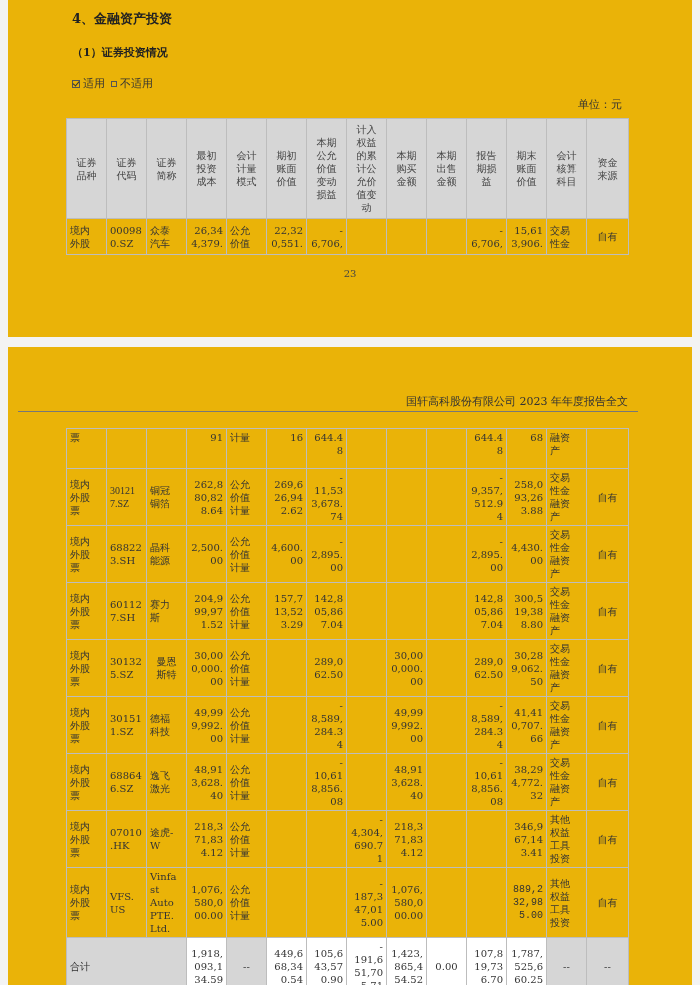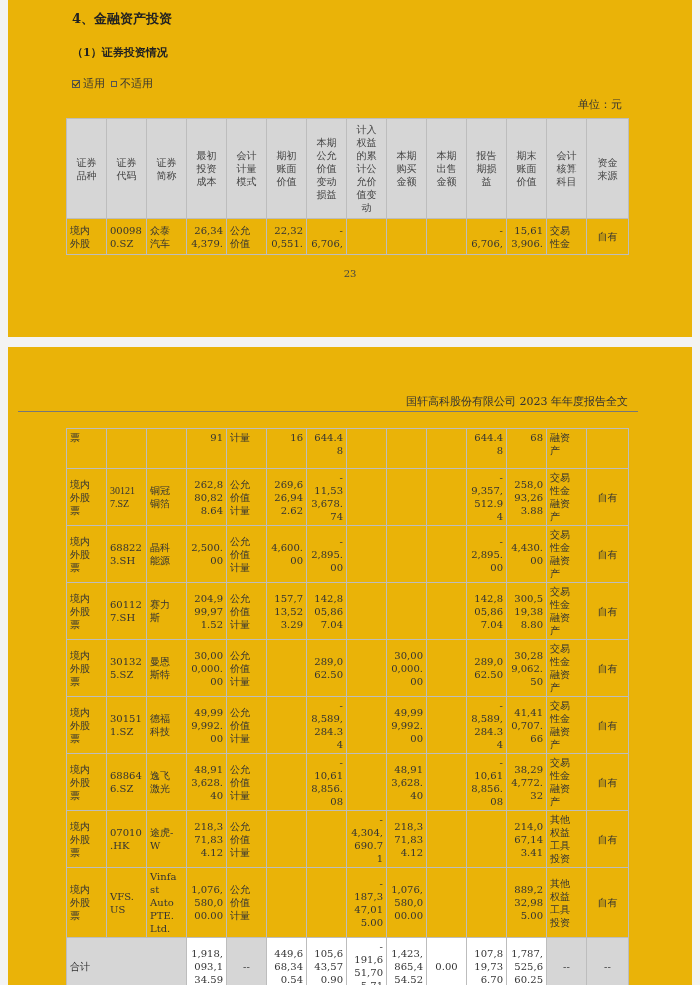--- a/index.html
+++ b/index.html
@@ -328,21 +328,21 @@
 融资
 产</td>
           <td class="ctr wrap">自有</td>
         </tr>
         <tr style="height: 55px;">
           <td class="txt wrap" style="white-space: pre-line;">境内
 外股
 票</td>
           <td class="txt wrap" style="white-space: pre-line;">30132
 5.SZ</td>
-          <td class="txt wrap" style="white-space: pre-line;">曼恩
+          <td class="txt wrap" style="white-space: pre-line; text-align: center;">曼恩
 斯特</td>
           <td class="num wrap" style="white-space: pre-line;">30,00
 0,000.
 00</td>
           <td class="txt wrap" style="white-space: pre-line;">公允
 价值
 计量</td>
           <td class="num wrap"></td>
           <td class="num wrap" style="white-space: pre-line;">289,0
 62.50</td>
@@ -454,21 +454,21 @@
           <td class="num wrap"></td>
           <td class="num wrap" style="white-space: pre-line;">-
 4,304,
 690.7
 1</td>
           <td class="num wrap" style="white-space: pre-line;">218,3
 71,83
 4.12</td>
           <td class="num wrap"></td>
           <td class="num wrap"></td>
-          <td class="num wrap" style="white-space: pre-line;">214,0
+          <td class="num wrap" style="white-space: pre-line;">346,9
 67,14
 3.41</td>
           <td class="txt wrap" style="white-space: pre-line;">其他
 权益
 工具
 投资</td>
           <td class="ctr wrap">自有</td>
         </tr>
         <tr style="height: 69px;">
           <td class="txt wrap" style="white-space: pre-line;">境内
@@ -491,21 +491,21 @@
           <td class="num wrap"></td>
           <td class="num wrap" style="white-space: pre-line;">-
 187,3
 47,01
 5.00</td>
           <td class="num wrap" style="white-space: pre-line;">1,076,
 580,0
 00.00</td>
           <td class="num wrap"></td>
           <td class="num wrap"></td>
-          <td class="num wrap" style="white-space: pre-line;">889,2
+          <td class="num wrap" style="white-space: pre-line; font-family: Liberation Mono, monospace;">889,2
 32,98
 5.00</td>
           <td class="txt wrap" style="white-space: pre-line;">其他
 权益
 工具
 投资</td>
           <td class="ctr wrap">自有</td>
         </tr>
         <tr class="total" style="height: 56px;">
           <td colspan="3" class="txt grey">合计</td>

